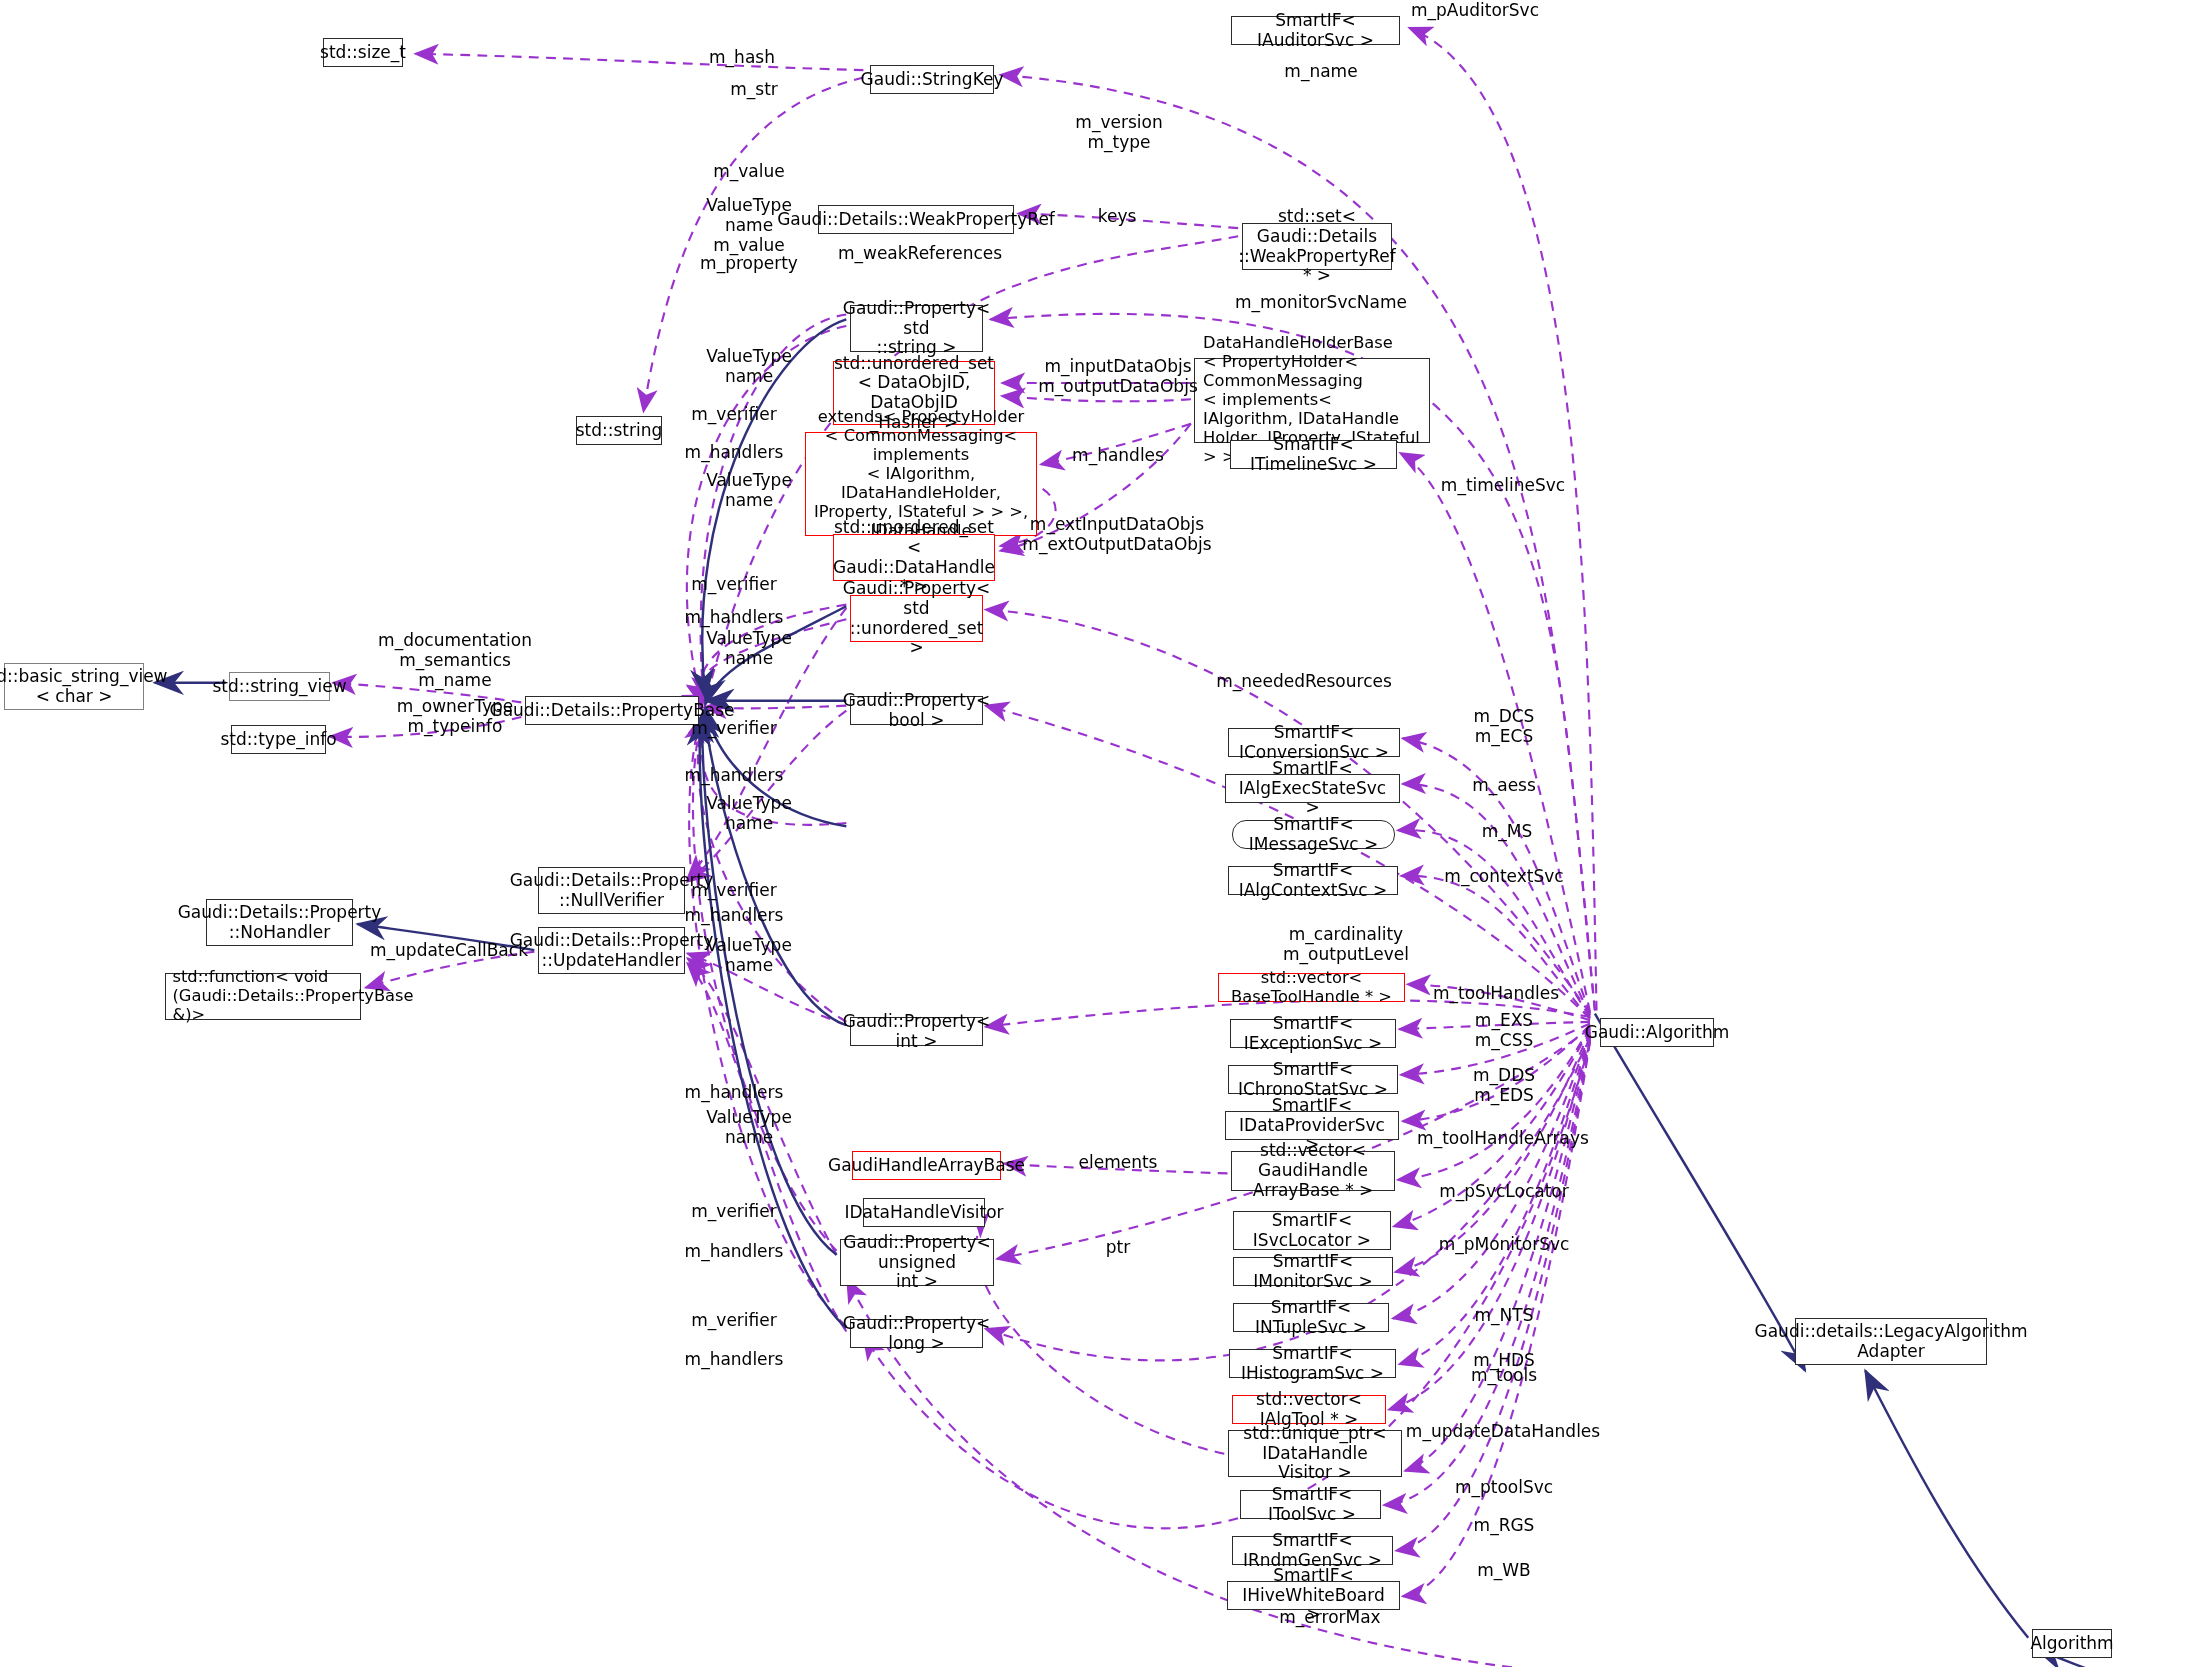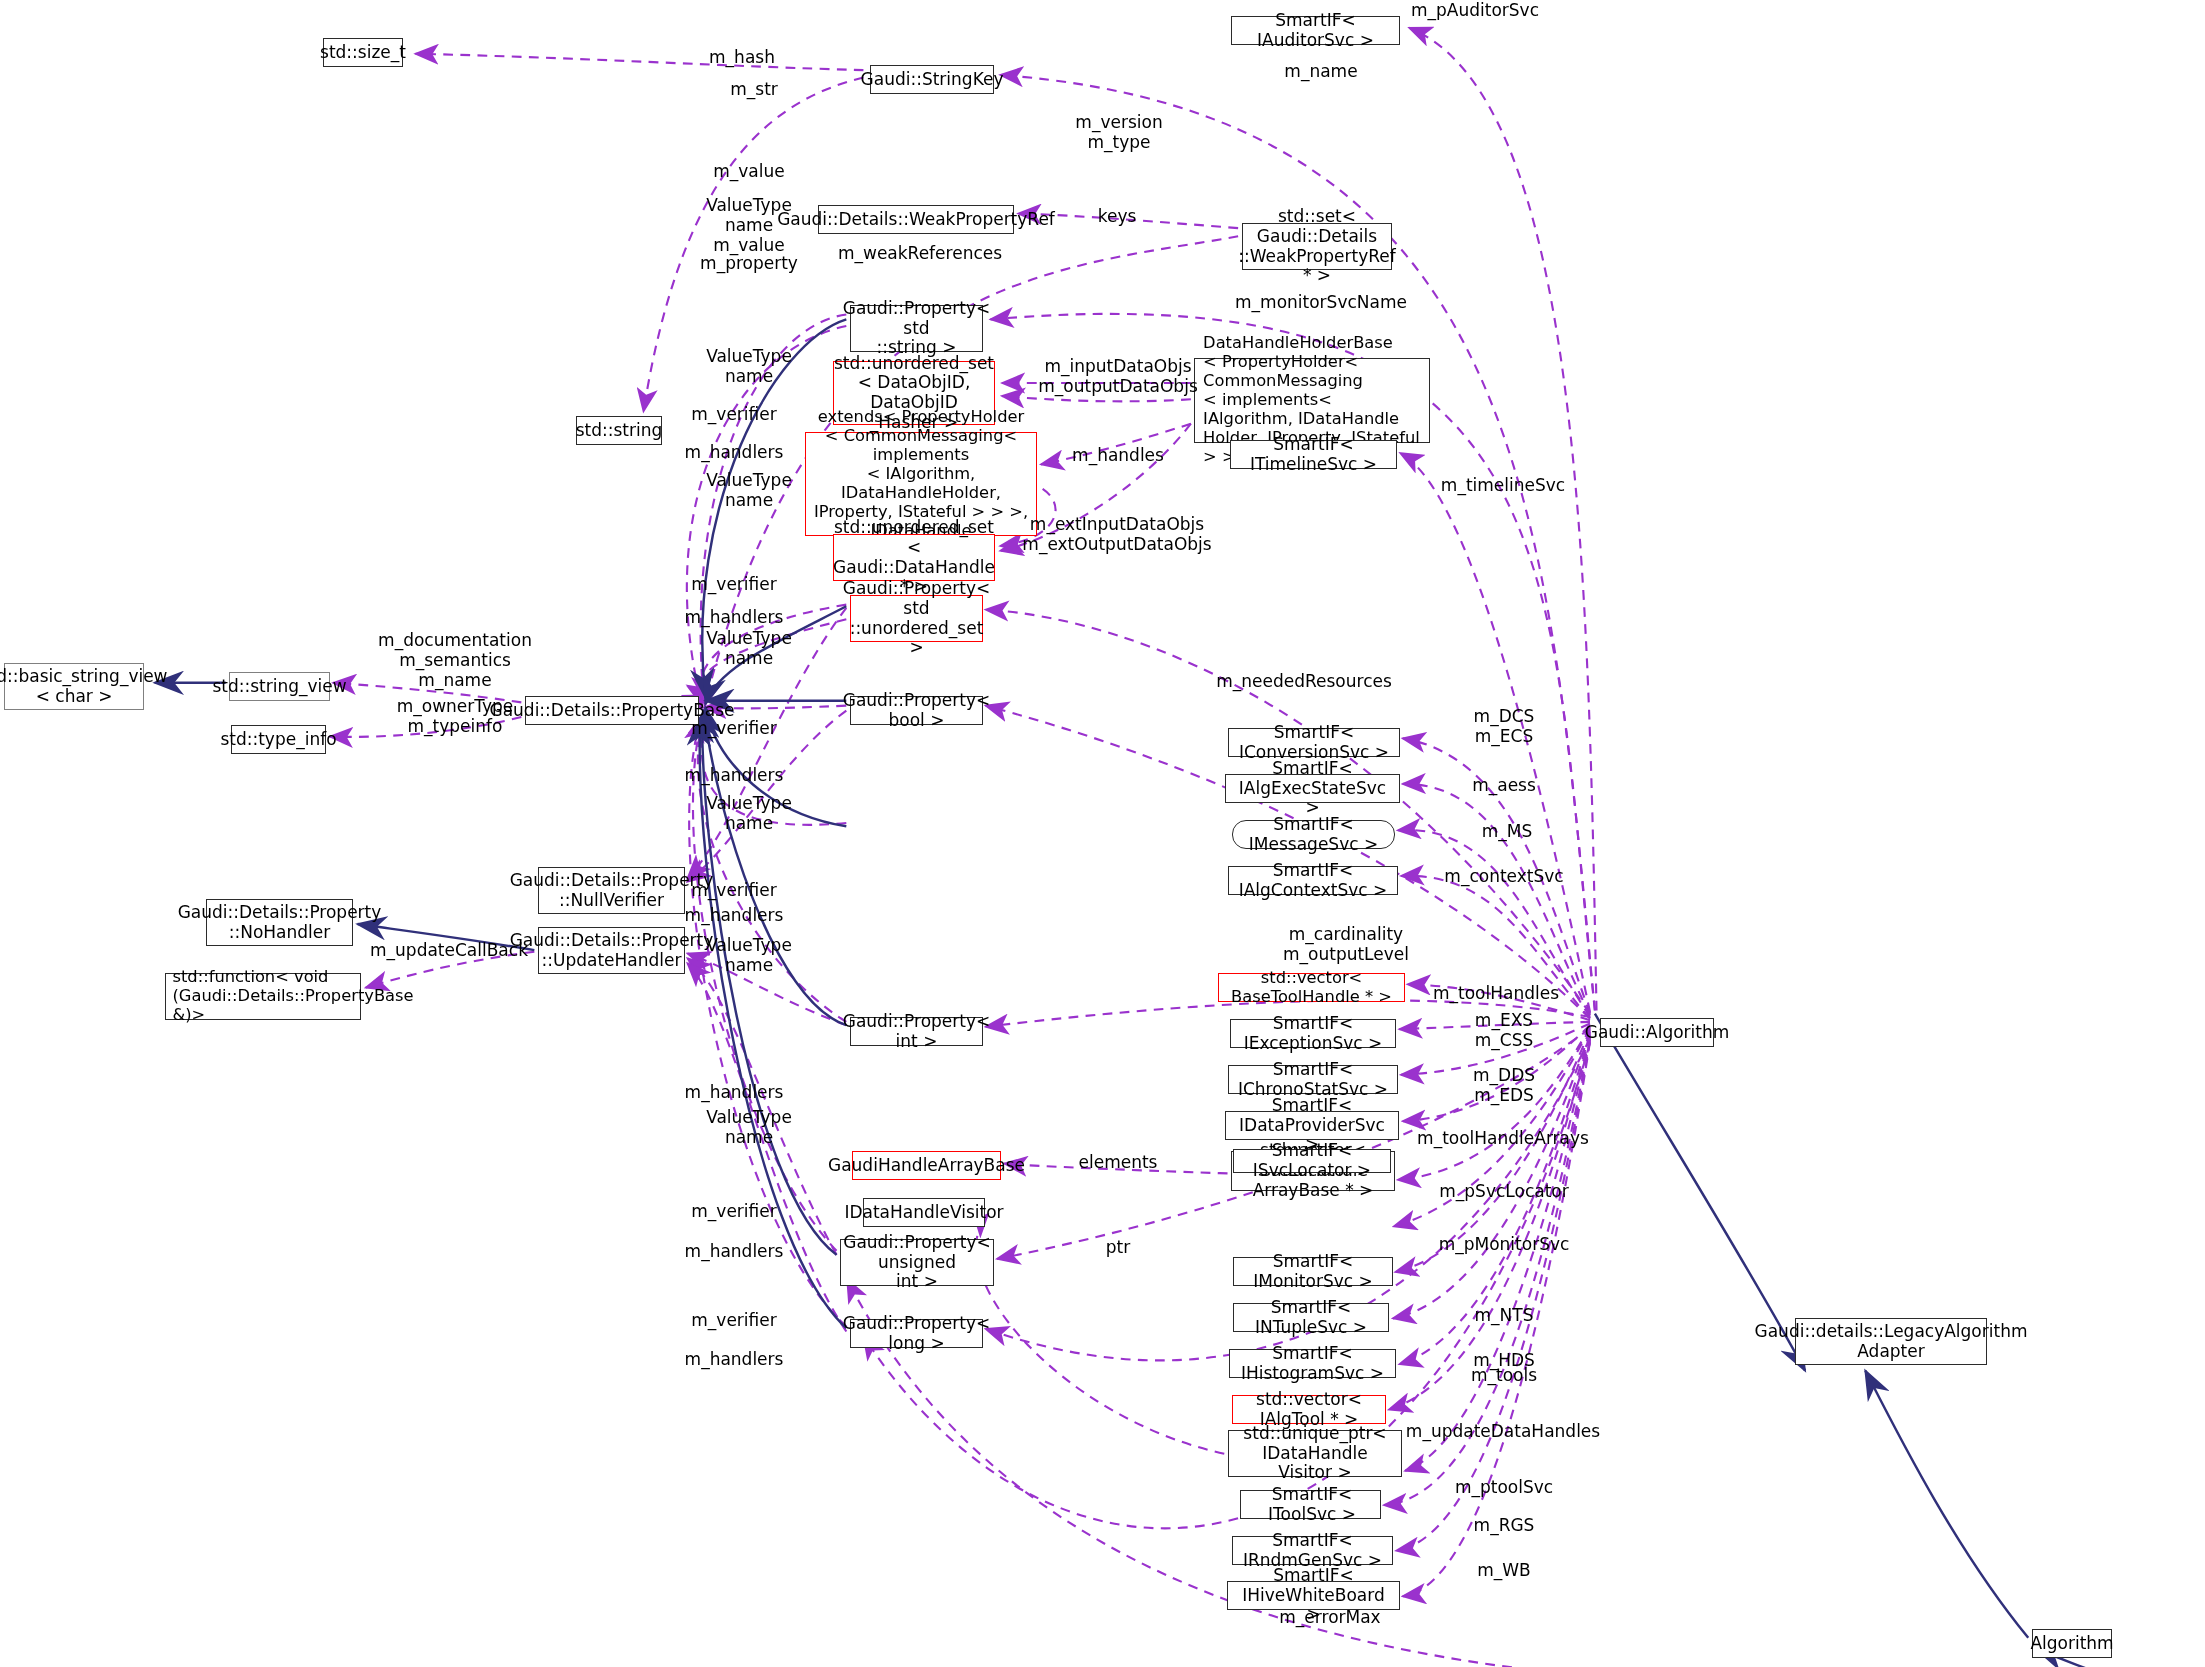--- a/index.html
+++ b/index.html
@@ -184,21 +184,21 @@
   <div class="node red" style="left:1218px;top:973px;width:187px;height:29px;font-size:16.3px;">std::vector&lt; BaseToolHandle * &gt;</div>
   <div class="node" style="left:1600px;top:1018px;width:114px;height:29px;">Gaudi::Algorithm</div>
   <div class="node" style="left:850px;top:1017px;width:133px;height:29px;">Gaudi::Property&lt; int &gt;</div>
   <div class="node" style="left:1230px;top:1019px;width:166px;height:29px;">SmartIF&lt; IExceptionSvc &gt;</div>
   <div class="node" style="left:1228px;top:1065px;width:170px;height:29px;">SmartIF&lt; IChronoStatSvc &gt;</div>
   <div class="node" style="left:1225px;top:1111px;width:174px;height:29px;">SmartIF&lt; IDataProviderSvc &gt;</div>
   <div class="node red" style="left:852px;top:1151px;width:149px;height:29px;">GaudiHandleArrayBase</div>
   <div class="node" style="left:1231px;top:1151px;width:164px;height:40px;">std::vector&lt; GaudiHandle
 ArrayBase * &gt;</div>
   <div class="node" style="left:863px;top:1198px;width:122px;height:29px;">IDataHandleVisitor</div>
-  <div class="node" style="left:1233px;top:1149px;width:158px;height:24px;">SmartIF&lt; ISvcLocator &gt;</div>
+  <div class="node" style="left:1233px;top:1211px;width:158px;height:39px;">SmartIF&lt; ISvcLocator &gt;</div>
   <div class="node" style="left:840px;top:1239px;width:154px;height:47px;">Gaudi::Property&lt; unsigned
  int &gt;</div>
   <div class="node" style="left:1233px;top:1257px;width:160px;height:29px;">SmartIF&lt; IMonitorSvc &gt;</div>
   <div class="node" style="left:1233px;top:1303px;width:156px;height:29px;">SmartIF&lt; INTupleSvc &gt;</div>
   <div class="node" style="left:850px;top:1319px;width:133px;height:29px;">Gaudi::Property&lt; long &gt;</div>
   <div class="node" style="left:1229px;top:1349px;width:167px;height:29px;">SmartIF&lt; IHistogramSvc &gt;</div>
   <div class="node" style="left:1795px;top:1318px;width:192px;height:47px;">Gaudi::details::LegacyAlgorithm
 Adapter</div>
   <div class="node red" style="left:1232px;top:1395px;width:154px;height:29px;">std::vector&lt; IAlgTool * &gt;</div>
   <div class="node" style="left:1228px;top:1430px;width:174px;height:47px;">std::unique_ptr&lt; IDataHandle

